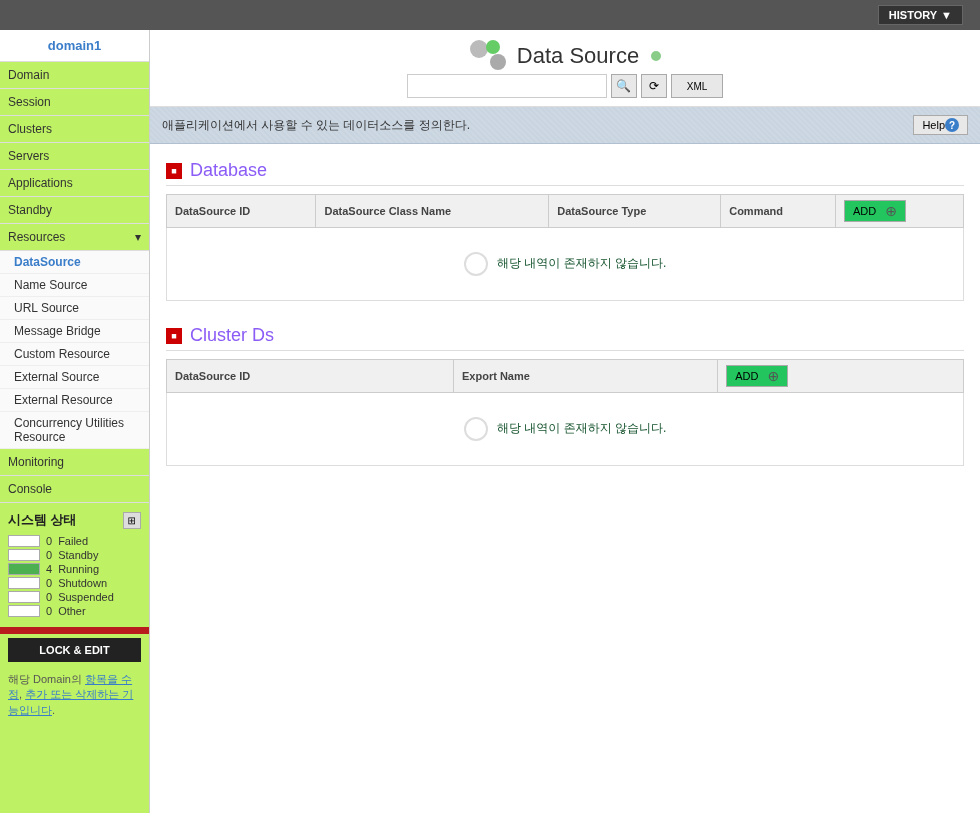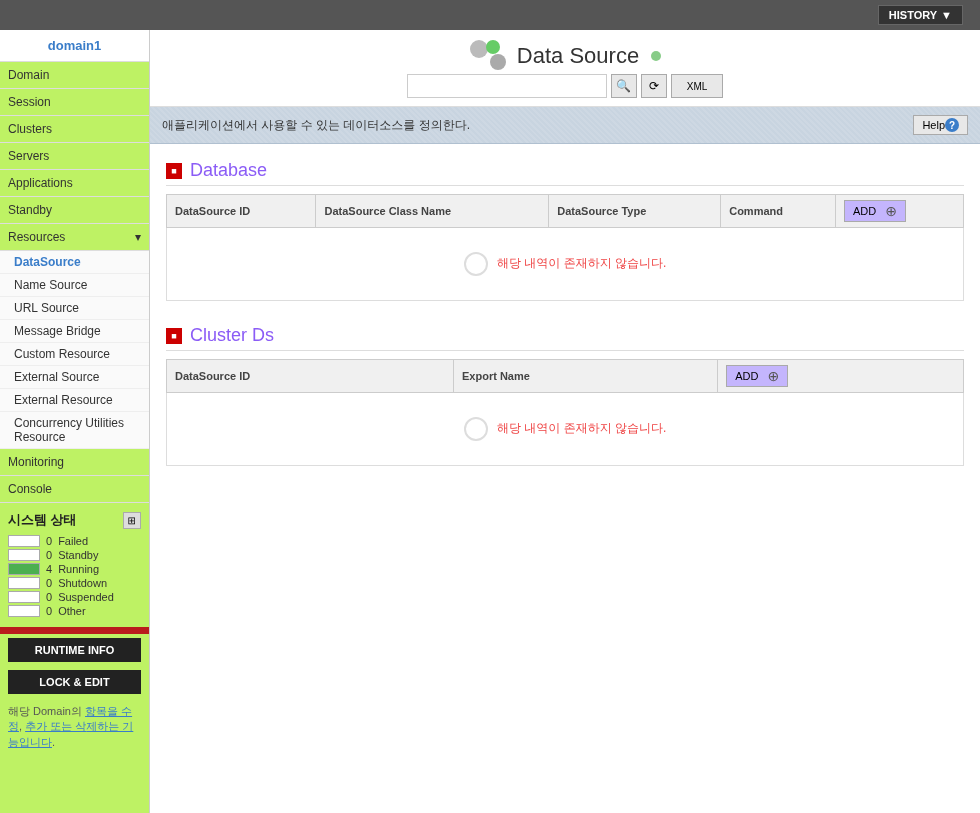--- a/index.html
+++ b/index.html
@@ -321,35 +321,35 @@
       font-weight: bold;
       color: #444;
       text-align: left;
     }
     .ds-table td {
       border: 1px solid #ddd;
       padding: 6px 8px;
       font-size: 12px;
     }
     .add-btn {
-      background: #c4b5fd;
+      background: #22c55e;
       border: 1px solid #aaa;
       padding: 2px 8px;
       cursor: pointer;
       font-size: 11px;
       display: flex;
       align-items: center;
       gap: 9px;
     }
     .add-plus {
       font-size: 14px; color: #555;
     }
     .empty-cell {
       text-align: center;
-      color: #ef4444;
+      color: #14532d;
       padding: 24px !important;
     }
     .empty-spinner {
       display: inline-block;
       width: 24px; height: 24px; border-radius: 50%;
       border: 2px solid #ddd;
       margin-right: 6px;
       vertical-align: middle;
       position: relative;
     }
@@ -428,21 +428,20 @@
         <span class="status-label">0</span>
         <span class="status-label">Suspended</span>
       </div>
       <div class="status-row">
         <div class="status-bar"></div>
         <span class="status-label">0</span>
         <span class="status-label">Other</span>
       </div>
     </div>
 
-    <button class="sidebar-btn">RUNTIME INFO</button>
     <button class="sidebar-btn">LOCK &amp; EDIT</button>
 
     <div class="sidebar-note">
       해당 Domain의 <a>항목을 수정</a>, <a>추가 또는 삭</a><a>제하는 기능입니다</a>.
     </div>
   </div>
 
   <div id="content">
 
     <div id="content-header">

